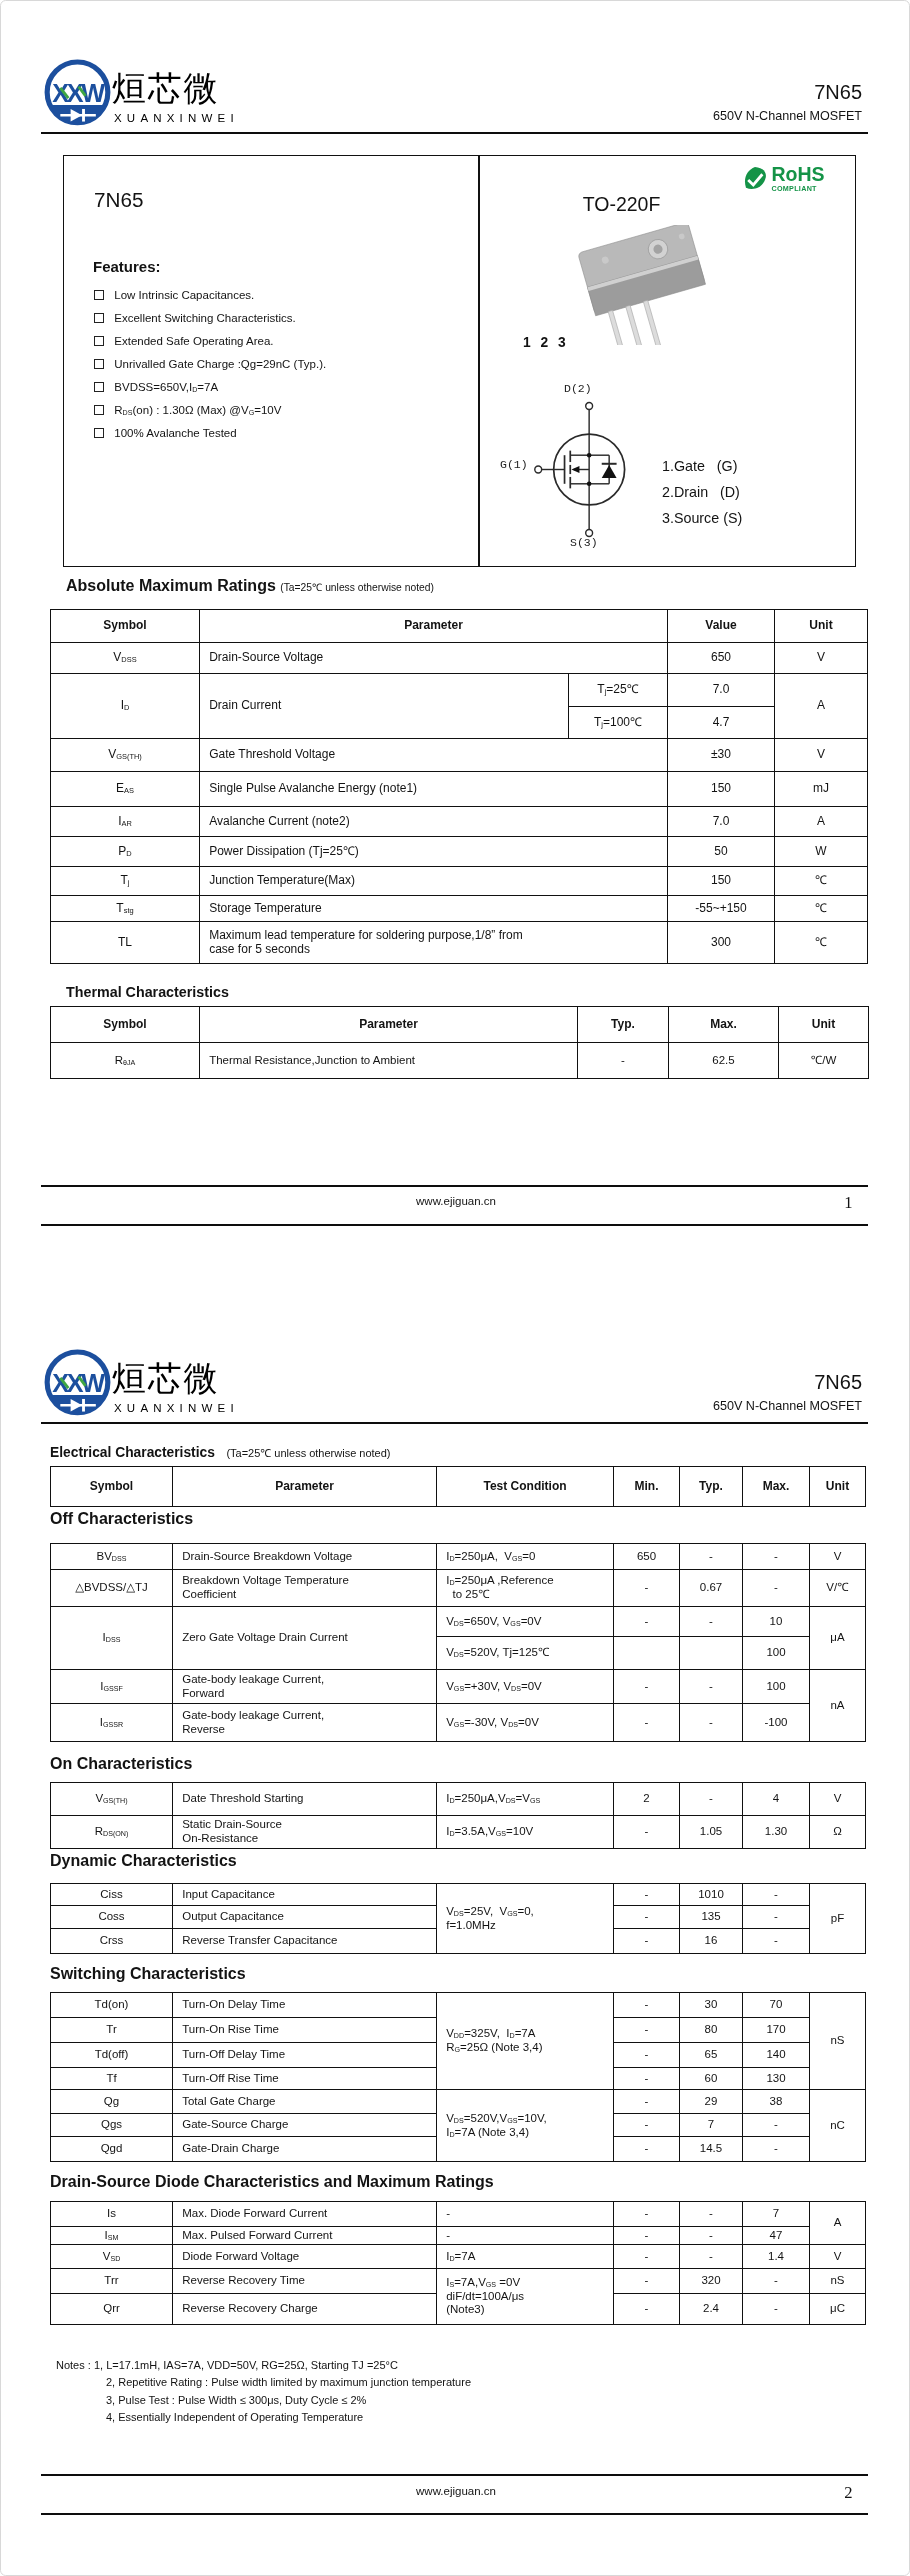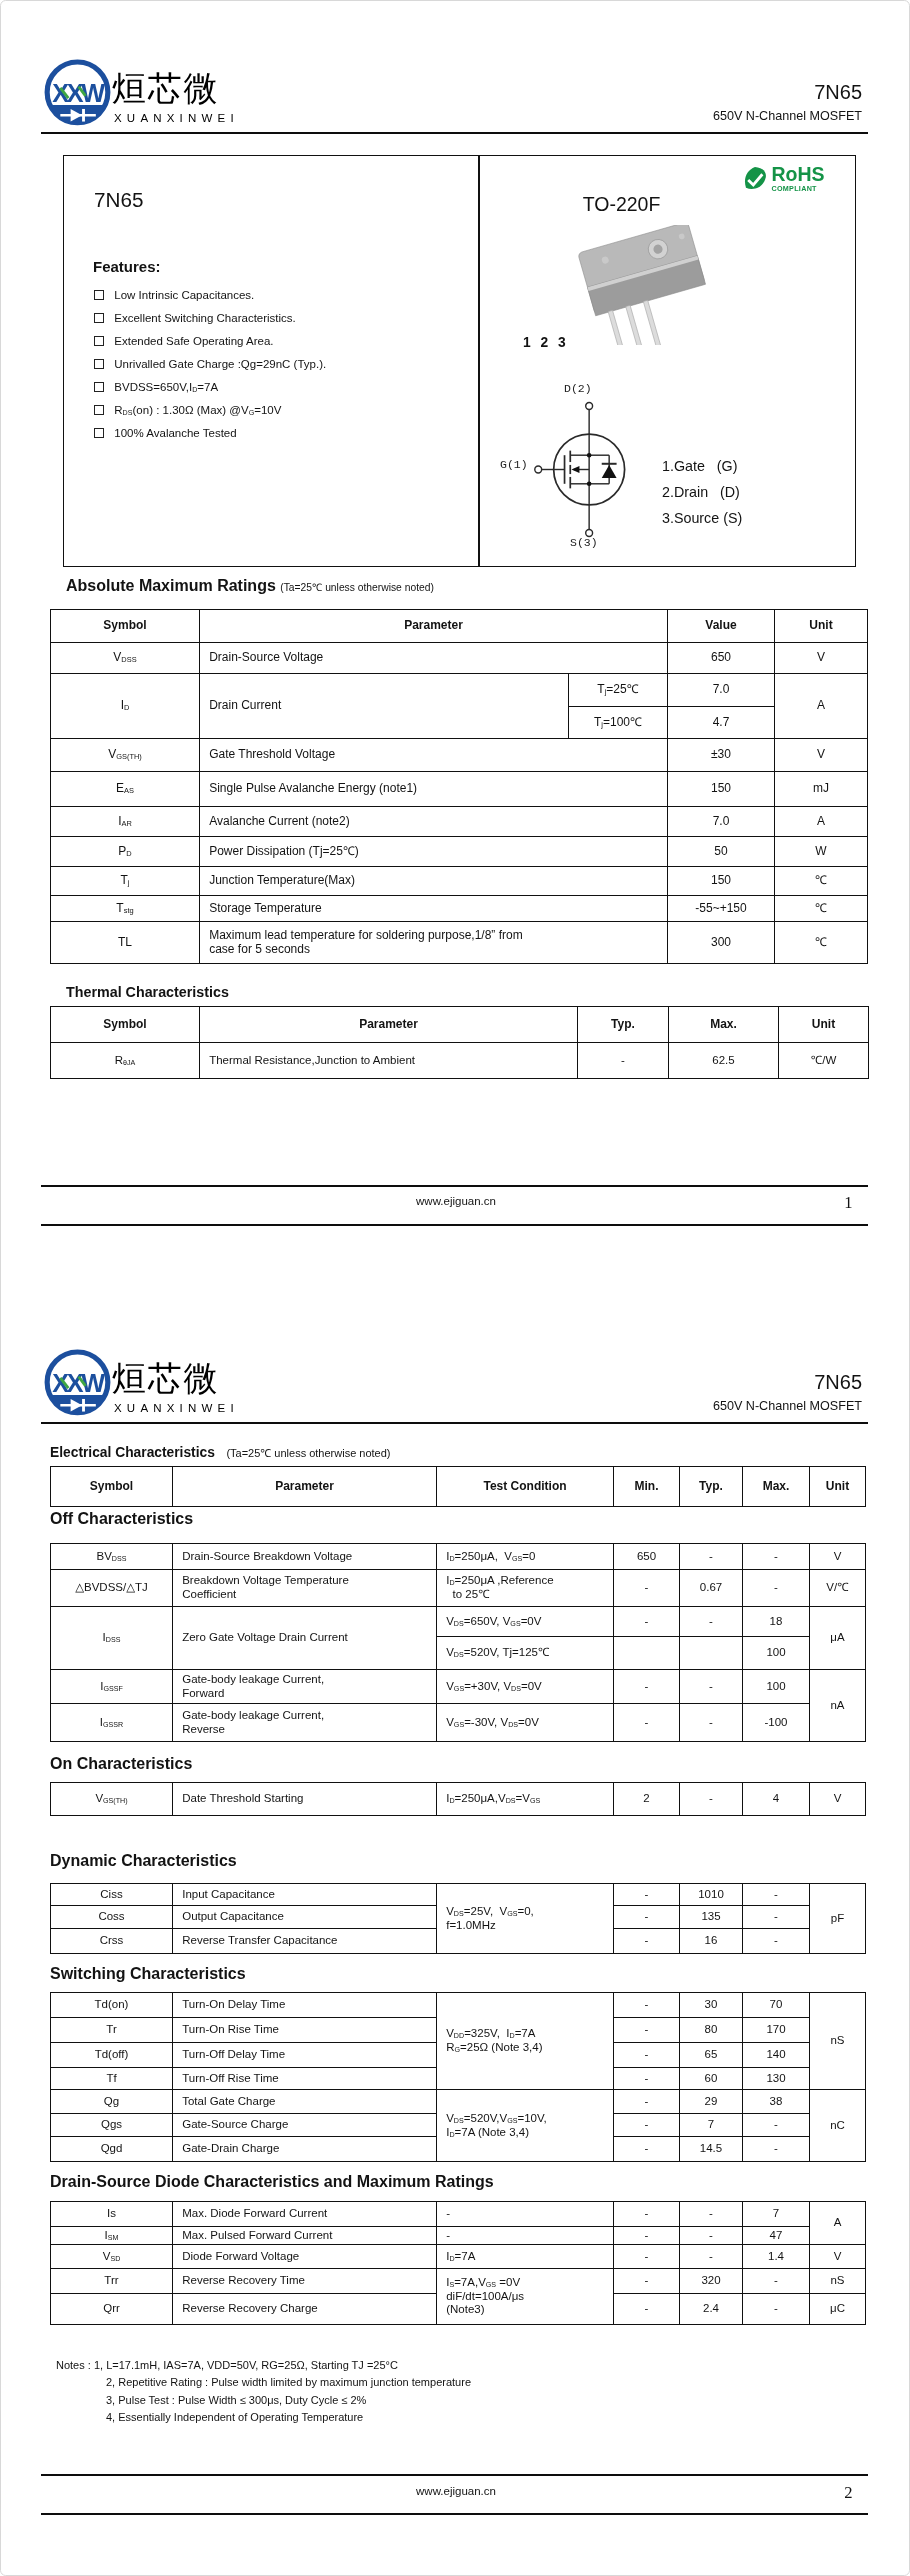--- a/index.html
+++ b/index.html
@@ -366,21 +366,21 @@
             <td>0.67</td>
             <td>-</td>
             <td>V/℃</td>
           </tr>
       <tr style="height:30px">
             <td rowspan="2">I<sub>DSS</sub></td>
             <td rowspan="2" class="l">Zero Gate Voltage Drain Current</td>
             <td class="l">V<sub>DS</sub>=650V, V<sub>GS</sub>=0V</td>
             <td>-</td>
             <td>-</td>
-            <td>18</td>
+            <td>10</td>
             <td rowspan="2">μA</td>
           </tr>
       <tr style="height:33px">
             <td class="l">V<sub>DS</sub>=520V, Tj=125℃</td>
             <td></td>
             <td></td>
             <td>100</td>
           </tr>
       <tr style="height:34px">
             <td>I<sub>GSSF</sub></td>
@@ -416,20 +416,29 @@
       <tbody>
           <tr style="height:33px">
             <td>V<sub>GS(TH)</sub></td>
             <td class="l">Date Threshold Starting</td>
             <td class="l">I<sub>D</sub>=250μA,V<sub>DS</sub>=V<sub>GS</sub></td>
             <td>2</td>
             <td>-</td>
             <td>4</td>
             <td>V</td>
           </tr>
+      <tr style="height:33px">
+            <td>R<sub>DS(ON)</sub></td>
+            <td class="l">Static Drain-Source<br>On-Resistance</td>
+            <td class="l">I<sub>D</sub>=3.5A,V<sub>GS</sub>=10V</td>
+            <td>-</td>
+            <td>1.05</td>
+            <td>1.30</td>
+            <td>Ω</td>
+          </tr>
     </tbody>
       </table>
 
     <div class="band" style="left:49px;top:561px">Dynamic Characteristics</div>
     <table class="tb" style="left:49px;top:592px;width:815px">
       <colgroup>
           <col style="width:122px">
           <col style="width:264px">
           <col style="width:177px">
           <col style="width:66px">

